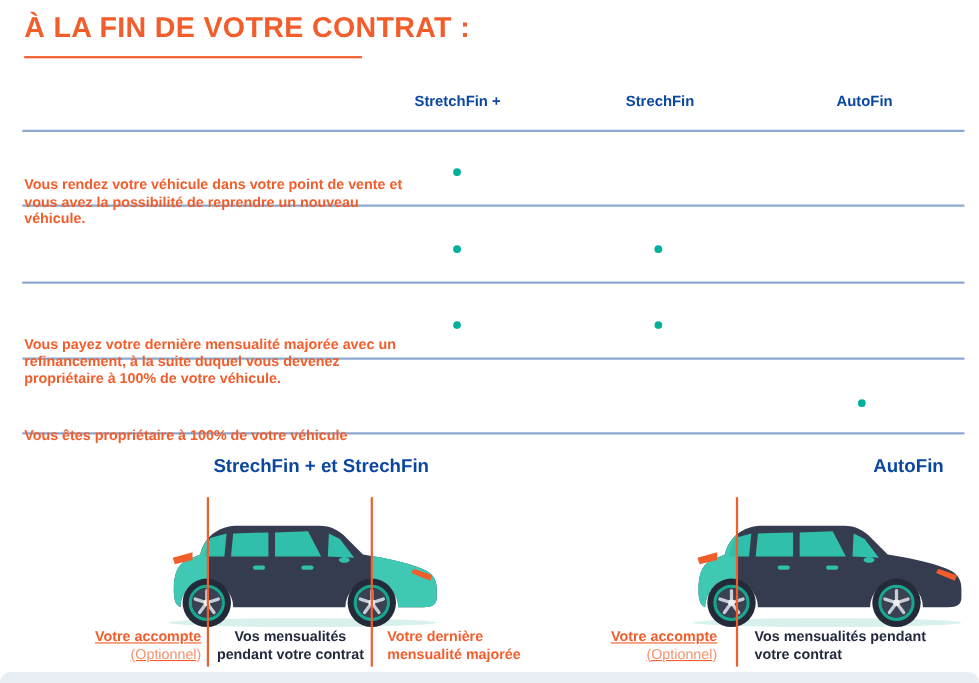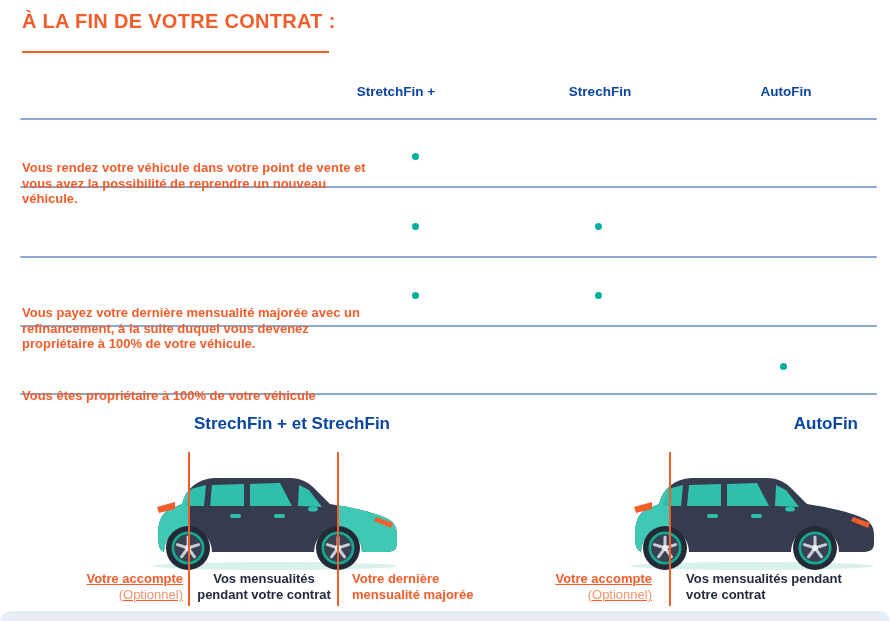--- a/index.html
+++ b/index.html
@@ -2,21 +2,21 @@
 <html style="--orange: #F25D2C; --orange_light: #F5936E; --blue: #0B46A0; --navy: #232A3D; --teal_dot: #00B09A; --separator: #8CA9CE; --car_teal: #3FC9B4; --car_glass: #2FBFAB; --car_body: #363C4F;"><head>
 <meta charset="utf-8">
 <style>
   html,body{margin:0;padding:0;background:#fff;}
   #canvas{
     position:relative;width:890px;height:621px;background:#ffffff;overflow:hidden;
     font-family:"Liberation Sans", sans-serif;
   }
   
   .page-title{
-    position:absolute;left:22px;top:10px;font-size:20px;font-weight:800;
+    position:absolute;left:22px;top:10px;font-size:26px;font-weight:800;
     letter-spacing:.3px;color:var(--orange);white-space:nowrap;
   }
   .title-underline{
     position:absolute;left:22px;top:51px;width:307px;height:2px;background:var(--orange);
   }
   
   .col-header{
     position:absolute;top:84px;transform:translateX(-50%);
     font-size:13.5px;font-weight:800;color:var(--blue);white-space:nowrap;
   }
@@ -53,21 +53,21 @@
   }
 </style>
 </head>
 <body>
 
 <div id="canvas">
 
   <div class="page-title">À LA FIN DE VOTRE CONTRAT :</div>
   <div class="title-underline"></div>
 
-  <div class="col-header" style="left:396px">StretchFin +</div>
+  <div class="col-header" style="left:416px">StretchFin +</div>
   <div class="col-header" style="left:600px">StrechFin</div>
   <div class="col-header" style="left:786px">AutoFin</div>
 
   <div class="sep" style="top:118px"></div>
   <div class="sep" style="top:186px"></div>
   <div class="sep" style="top:256px"></div>
   <div class="sep" style="top:325px"></div>
   <div class="sep" style="top:393px"></div>
 
   <div class="row-text" style="top:128px">Vous rendez votre véhicule dans votre point de vente et vous avez la possibilité de reprendre un nouveau véhicule.</div>

